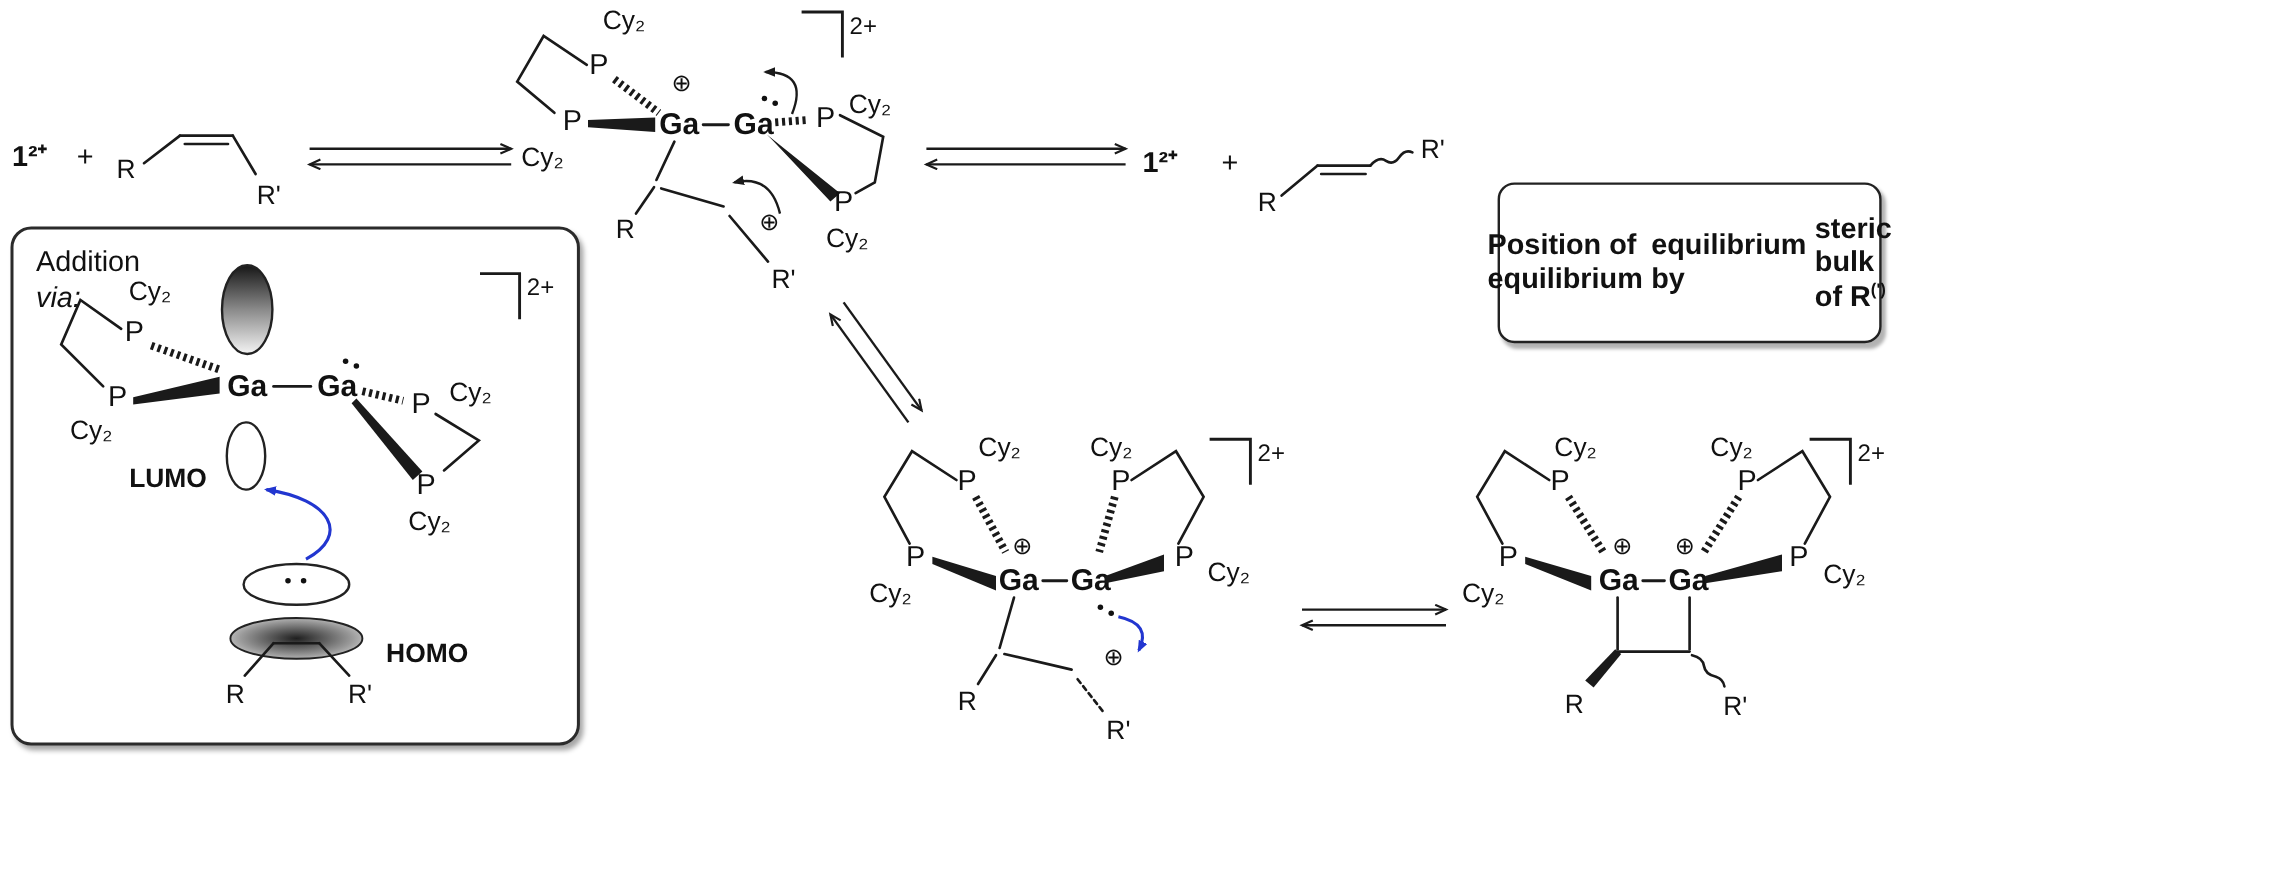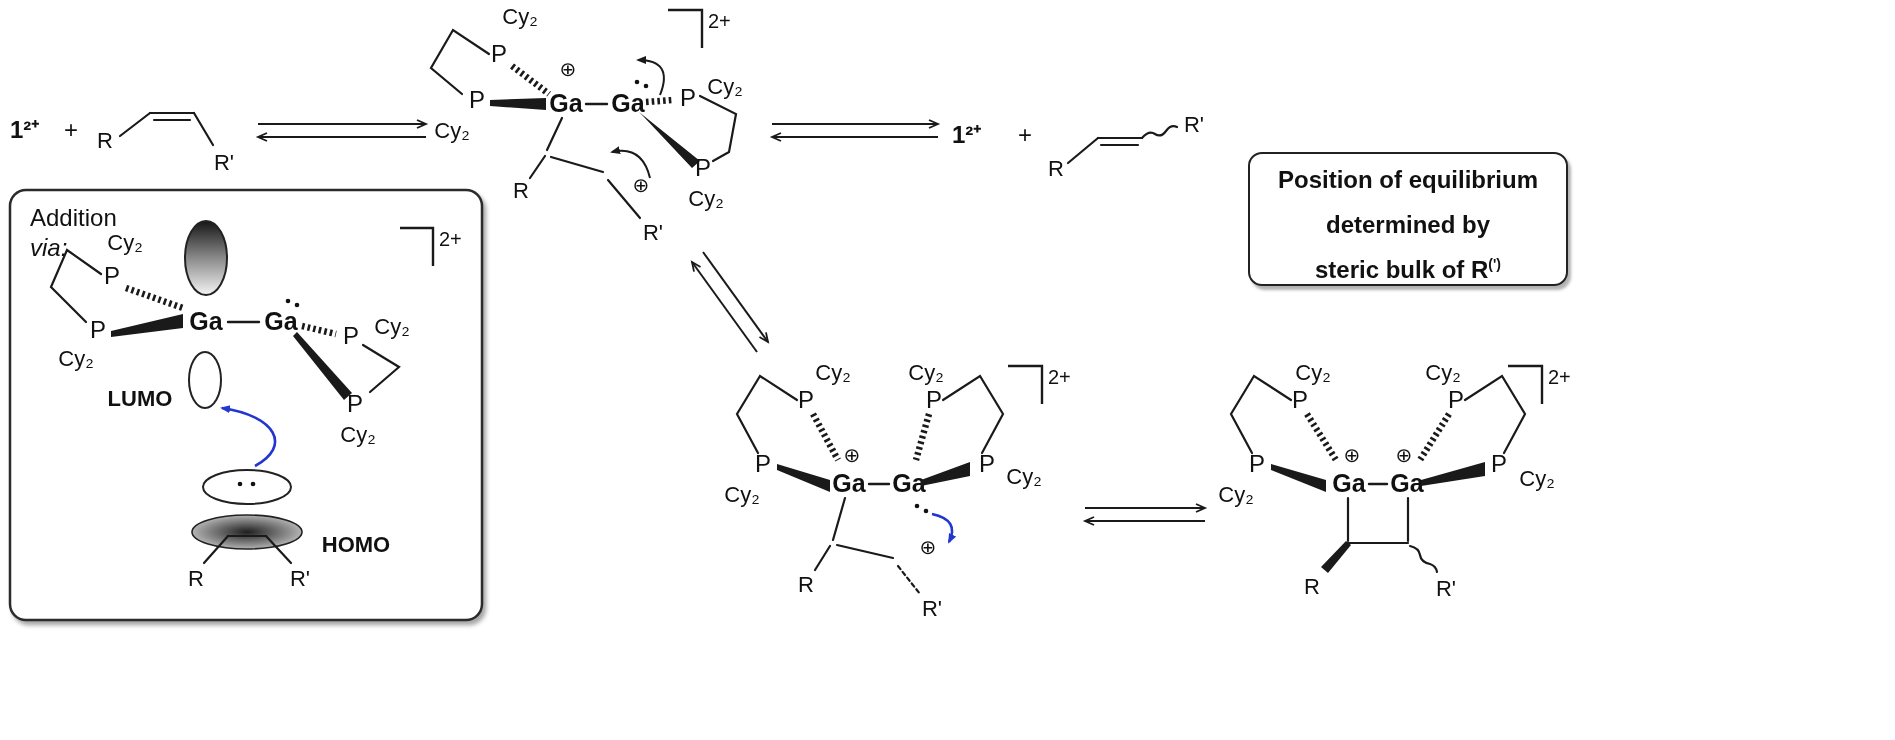--- a/index.html
+++ b/index.html
@@ -14,21 +14,21 @@
   .wedge{fill:#1a1a1a;stroke:none;}
   .eql{stroke:#1a1a1a;stroke-width:2;fill:none;}
   .curve{stroke:#1a1a1a;stroke-width:2;fill:none;}
   .bcurve{stroke-width:2.6;fill:none;}
   .brk{stroke:#1a1a1a;stroke-width:2.4;fill:none;}
   .dot{fill:#111;}
   .boxline{fill:#fff;stroke:#2b2b2b;stroke-width:2.5;}
   .shadowed{filter:drop-shadow(3px 4px 2px rgba(0,0,0,0.35));}
   .eq-box{position:absolute;left:1248px;top:152px;width:316px;height:130px;border:2.5px solid #222;
     border-radius:14px;background:#fff;box-shadow:3px 4px 3px rgba(0,0,0,0.3);
-    display:flex;flex-direction:column;justify-content:flex-end;align-items:center;gap:17px;
+    display:flex;flex-direction:row;justify-content:center;align-items:center;gap:7px;
     font-weight:bold;font-size:24px;color:#111;}
   .eq-box sup{font-size:14px;vertical-align:super;}
 </style>
 </head>
 <body>
 
 <div class="canvas">
 
 <svg class="scheme-svg" width="1895" height="740" viewBox="0 0 1895 740">
   <defs>
@@ -244,17 +244,17 @@
     <path d="M1410,546 q9,2 10,9 q1,7 10,9 q6,2 7,8" class="bd"></path>
     <text x="1446" y="596" class="t22 mid">R'</text>
 
     <path d="M1508,366 L1542,366 L1542,404" class="brk"></path>
     <text x="1548" y="384" class="t20">2+</text>
   </g>
 </svg>
 
 <div class="eq-box">
   <div>Position of equilibrium</div>
-  <div>determined by</div>
+  <div>equilibrium by</div>
   <div><span>steric bulk of R</span><sup>(')</sup></div>
 </div>
 
 </div>
 
 </body></html>

